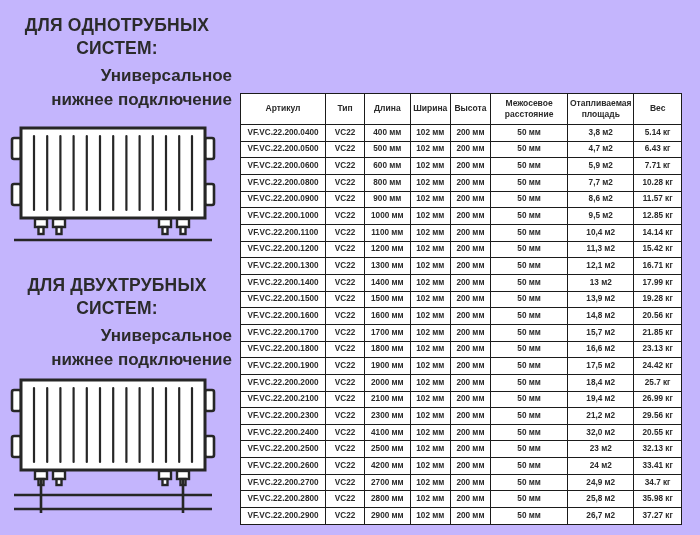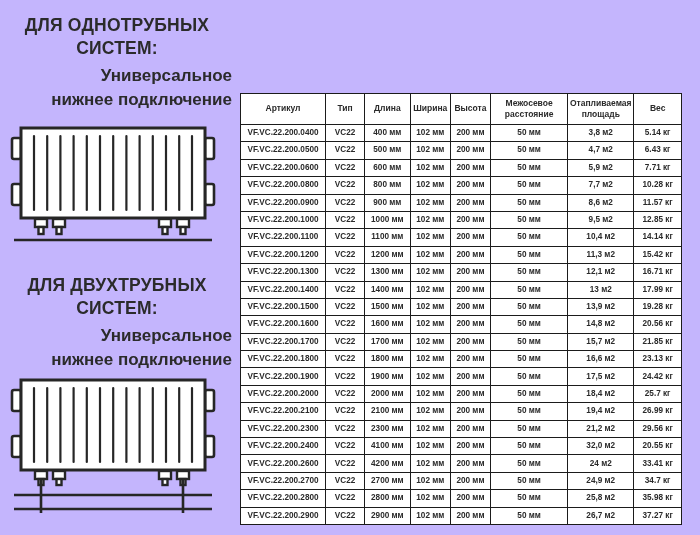--- a/index.html
+++ b/index.html
@@ -365,20 +365,30 @@
             <td>VF.VC.22.200.2400</td>
             <td>VC22</td>
             <td>4100 мм</td>
             <td>102 мм</td>
             <td>200 мм</td>
             <td>50 мм</td>
             <td>32,0 м2</td>
             <td>20.55 кг</td>
           </tr>
           <tr>
+            <td>VF.VC.22.200.2500</td>
+            <td>VC22</td>
+            <td>2500 мм</td>
+            <td>102 мм</td>
+            <td>200 мм</td>
+            <td>50 мм</td>
+            <td>23 м2</td>
+            <td>32.13 кг</td>
+          </tr>
+          <tr>
             <td>VF.VC.22.200.2600</td>
             <td>VC22</td>
             <td>4200 мм</td>
             <td>102 мм</td>
             <td>200 мм</td>
             <td>50 мм</td>
             <td>24 м2</td>
             <td>33.41 кг</td>
           </tr>
           <tr>

